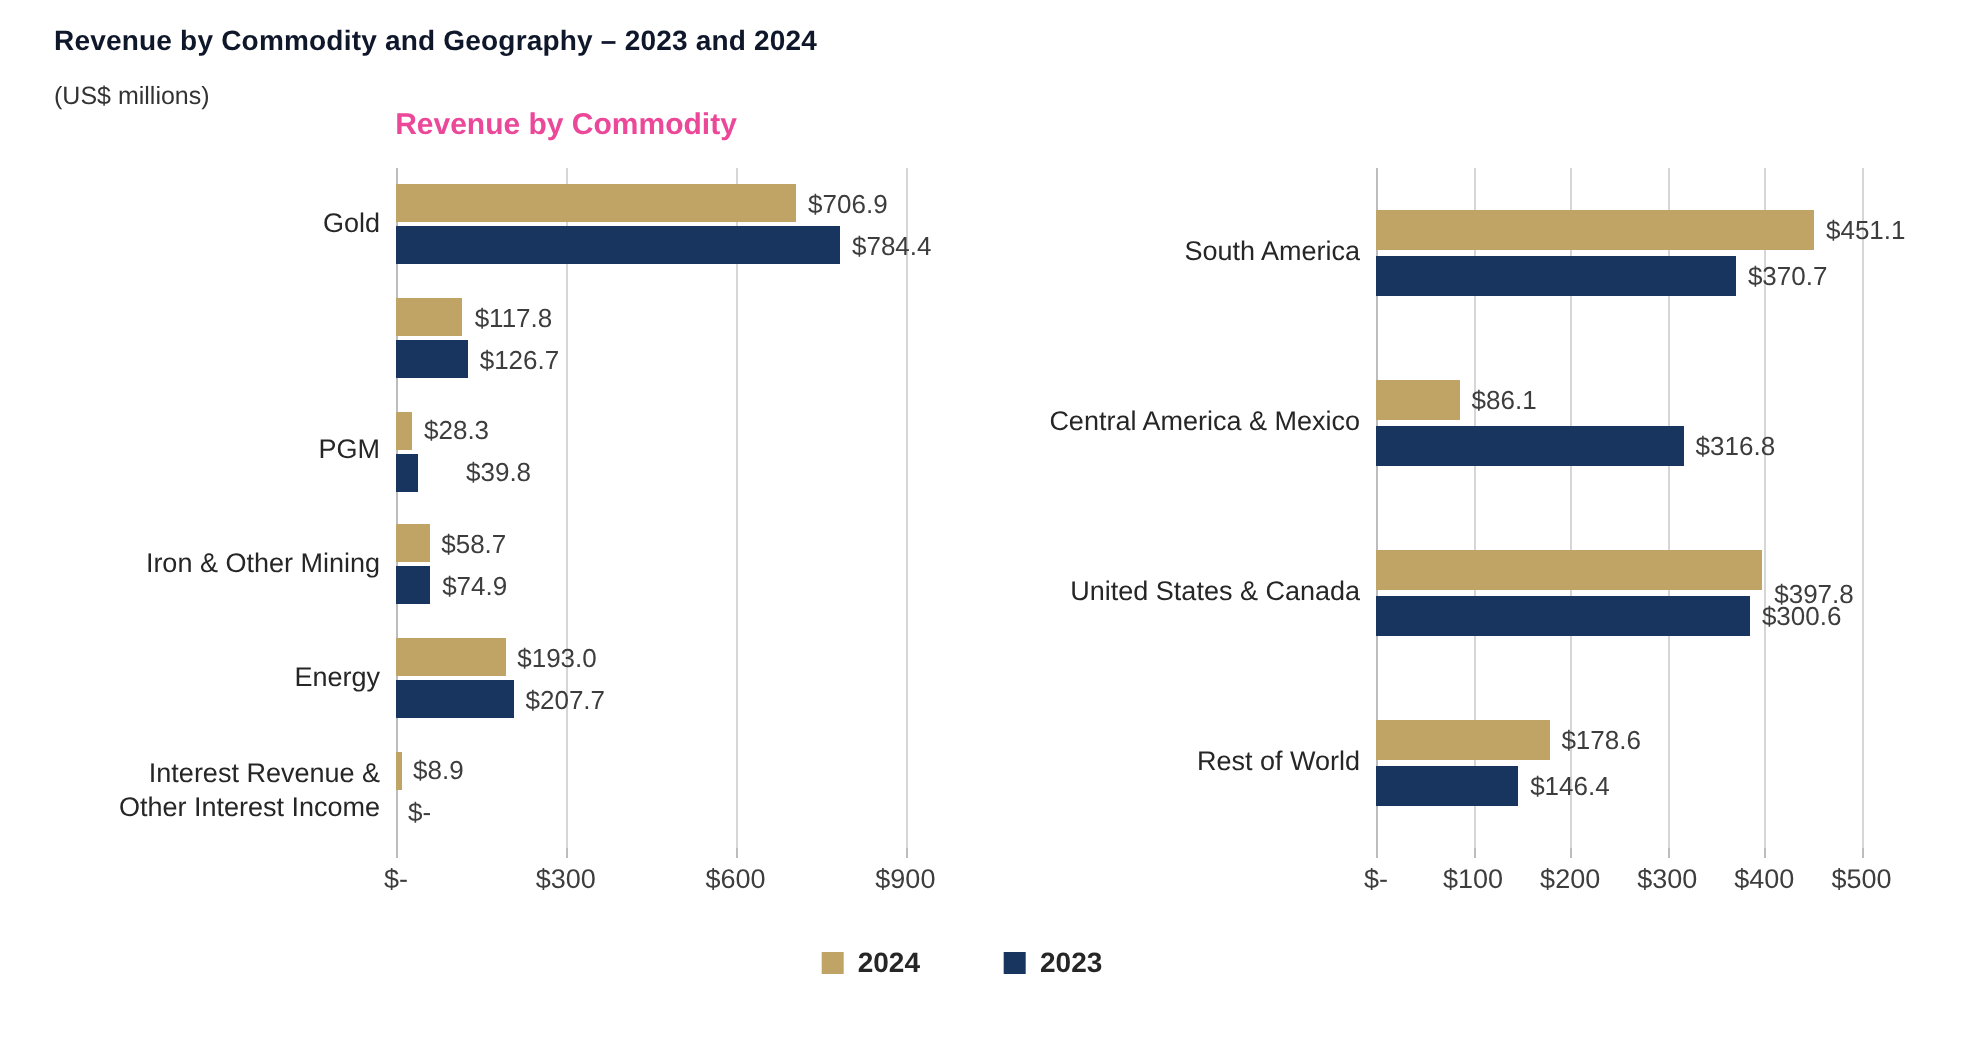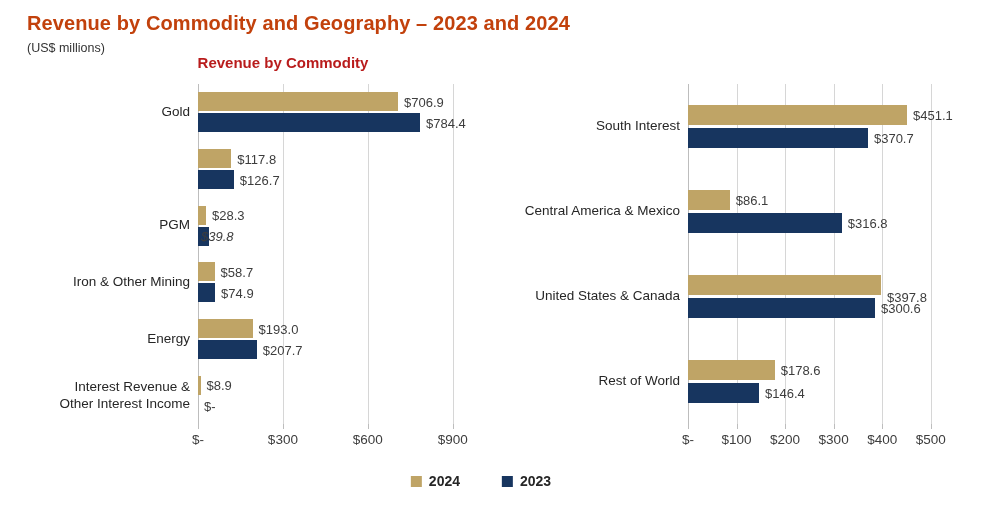--- a/index.html
+++ b/index.html
@@ -5,30 +5,30 @@
   html,body{margin:0;padding:0;background:#ffffff;}
   #page{
     position:relative;
     width:991px;height:529px;
     background:#ffffff;
     font-family:"Liberation Sans", sans-serif;
     overflow:hidden;
   }
   .main-title{
     position:absolute;left:27px;top:12px;
-    font-size:20px;font-weight:bold;color:#c2410c;
+    font-size:14px;font-weight:bold;color:#0f172a;
     letter-spacing:0.1px;white-space:nowrap;
   }
   .subtitle{
     position:absolute;left:27px;top:41px;
     font-size:12.5px;color:#333333;white-space:nowrap;
   }
   .chart-title{
     position:absolute;top:54px;transform:translateX(-50%);
-    font-size:15px;font-weight:bold;color:#b91c1c;white-space:nowrap;
+    font-size:15px;font-weight:bold;color:#ec4899;white-space:nowrap;
   }
   #chart1-title{left:283px;}
   #chart2-title{left:771px;}
   .labels-col,.plot-area,.xaxis-row{position:absolute;}
   .plot-area{overflow:visible;}
   .gridline{position:absolute;top:0;bottom:0;width:1px;background:#D6D6D6;}
   .gridline.axis0{background:#BDBDBD;}
   .tickmark{position:absolute;width:1px;height:5px;background:#BDBDBD;}
   .bar{position:absolute;height:19px;min-width:0;}
   .value-label{
@@ -80,21 +80,21 @@
       <div class="value-label" style="left: 206.053px; top: 17.8333px; z-index: 3;">$706.9</div>
       <div class="bar" style="left: 0px; top: 29.3333px; width: 221.985px; height: 19px; background: rgb(23, 53, 95); z-index: 2;"></div>
       <div class="value-label" style="left: 227.985px; top: 38.8333px; z-index: 3;">$784.4</div>
       <div class="bar" style="left: 0px; top: 65px; width: 33.3374px; height: 19px; background: rgb(191, 164, 102); z-index: 2;"></div>
       <div class="value-label" style="left: 39.3374px; top: 74.5px; z-index: 3;">$117.8</div>
       <div class="bar" style="left: 0px; top: 86px; width: 35.8561px; height: 19px; background: rgb(23, 53, 95); z-index: 2;"></div>
       <div class="value-label" style="left: 41.8561px; top: 95.5px; z-index: 3;">$126.7</div>
       <div class="bar" style="left: 0px; top: 121.667px; width: 8.0089px; height: 19px; background: rgb(191, 164, 102); z-index: 2;"></div>
       <div class="value-label" style="left: 14.0089px; top: 131.167px; z-index: 3;">$28.3</div>
       <div class="bar" style="left: 0px; top: 142.667px; width: 11.2634px; height: 19px; background: rgb(23, 53, 95); z-index: 2;"></div>
-      <div class="value-label" style="left: 3px; top: 152.167px; z-index: 3; font-style: italic;">$39.8</div>
+      <div class="value-label" style="left: 35px; top: 152.167px; z-index: 3;">$39.8</div>
       <div class="bar" style="left: 0px; top: 178.333px; width: 16.6121px; height: 19px; background: rgb(191, 164, 102); z-index: 2;"></div>
       <div class="value-label" style="left: 22.6121px; top: 187.833px; z-index: 3;">$58.7</div>
       <div class="bar" style="left: 0px; top: 199.333px; width: 17.0932px; height: 19px; background: rgb(23, 53, 95); z-index: 2;"></div>
       <div class="value-label" style="left: 23.0932px; top: 208.833px; z-index: 3;">$74.9</div>
       <div class="bar" style="left: 0px; top: 235px; width: 54.619px; height: 19px; background: rgb(191, 164, 102); z-index: 2;"></div>
       <div class="value-label" style="left: 60.619px; top: 244.5px; z-index: 3;">$193.0</div>
       <div class="bar" style="left: 0px; top: 256px; width: 58.7791px; height: 19px; background: rgb(23, 53, 95); z-index: 2;"></div>
       <div class="value-label" style="left: 64.7791px; top: 265.5px; z-index: 3;">$207.7</div>
       <div class="bar" style="left: 0px; top: 291.667px; width: 2.5187px; height: 19px; background: rgb(191, 164, 102); z-index: 2;"></div>
       <div class="value-label" style="left: 8.5187px; top: 301.167px; z-index: 3;">$8.9</div>
@@ -102,21 +102,21 @@
       <div class="value-label" style="left: 6px; top: 322.167px; z-index: 3;">$-</div>
     </div>
   <div class="xaxis-row" id="chart1-xaxis" style="left: 198px; top: 432px; width: 283px; height: 20px;">
       <div class="xaxis-label" style="left: 0px;">$-</div>
       <div class="xaxis-label" style="left: 84.9px;">$300</div>
       <div class="xaxis-label" style="left: 169.8px;">$600</div>
       <div class="xaxis-label" style="left: 254.7px;">$900</div>
     </div>
 
   <div class="labels-col" id="chart2-labels" style="left: 488px; top: 84px; width: 192px; height: 340px;">
-      <div class="category-label" style="top: 0px; height: 85px;">South Interest</div>
+      <div class="category-label" style="top: 0px; height: 85px;">South America</div>
       <div class="category-label" style="top: 85px; height: 85px;">Central America &amp; Mexico</div>
       <div class="category-label" style="top: 170px; height: 85px;">United States &amp; Canada</div>
       <div class="category-label" style="top: 255px; height: 85px;">Rest of World</div>
     </div>
   <div class="plot-area" id="chart2-plot" style="left: 688px; top: 84px; width: 267px; height: 340px;">
       <div class="gridline axis0" style="left: 0%;"></div>
       <div class="tickmark" style="left: 0%; top: 340px;"></div>
       <div class="gridline" style="left: 18.1818%;"></div>
       <div class="tickmark" style="left: 18.1818%; top: 340px;"></div>
       <div class="gridline" style="left: 36.3636%;"></div>

